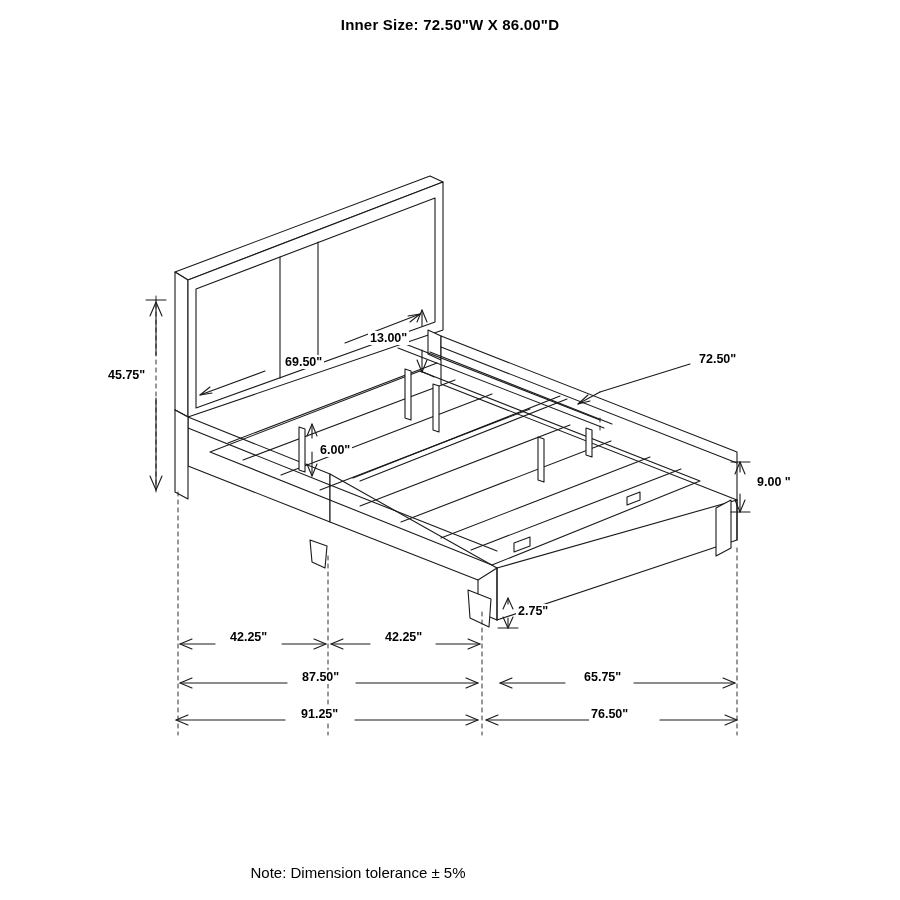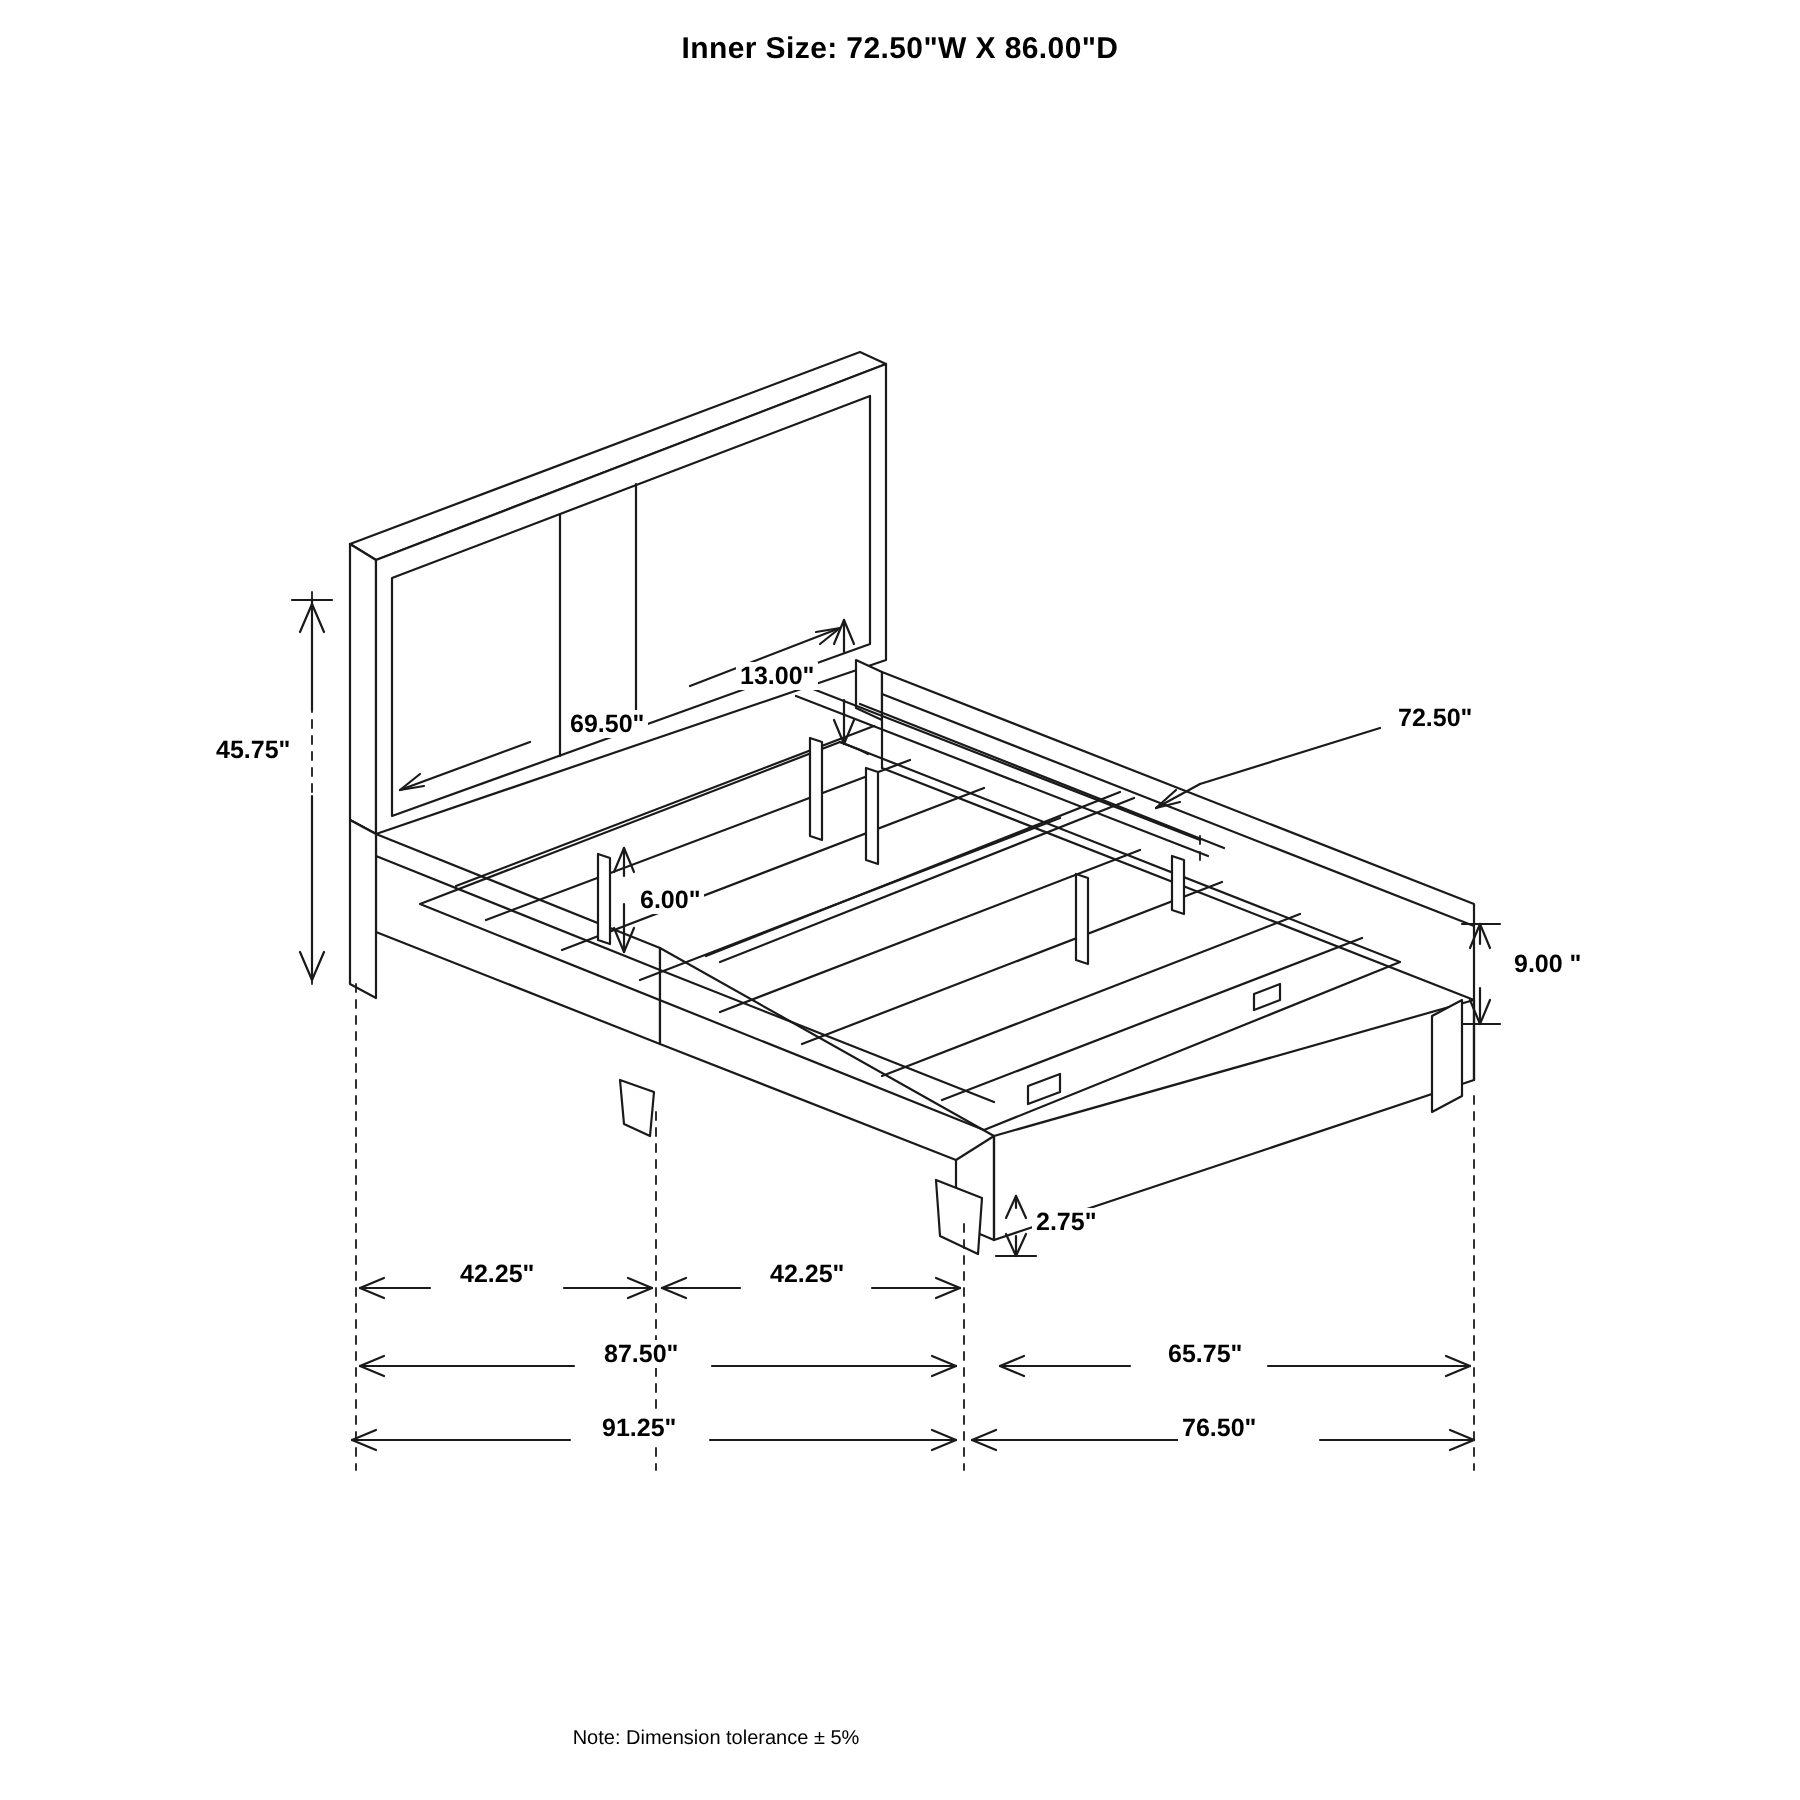--- a/index.html
+++ b/index.html
@@ -29,21 +29,21 @@
     font-size: 15px;
     font-weight: bold;
     letter-spacing: 0.2px;
   }
   .note {
     position: absolute;
     top: 864px;
     left: 0;
     width: 716px;
     text-align: center;
-    font-size: 10px;
+    font-size: 15px;
     font-weight: normal;
   }
   svg#drawing {
     position: absolute;
     top: 0;
     left: 0;
   }
   .dimlabel {
     position: absolute;
     font-size: 12.5px;

